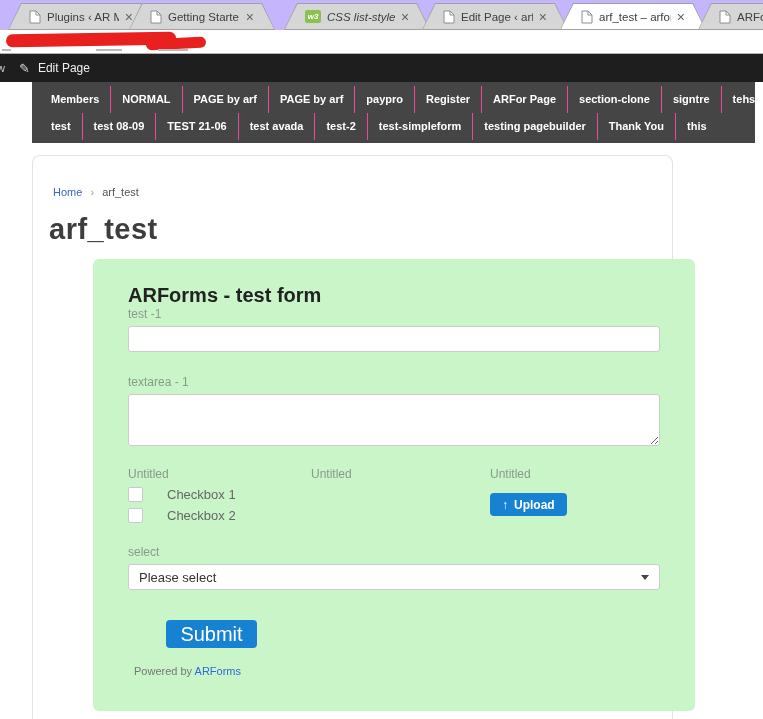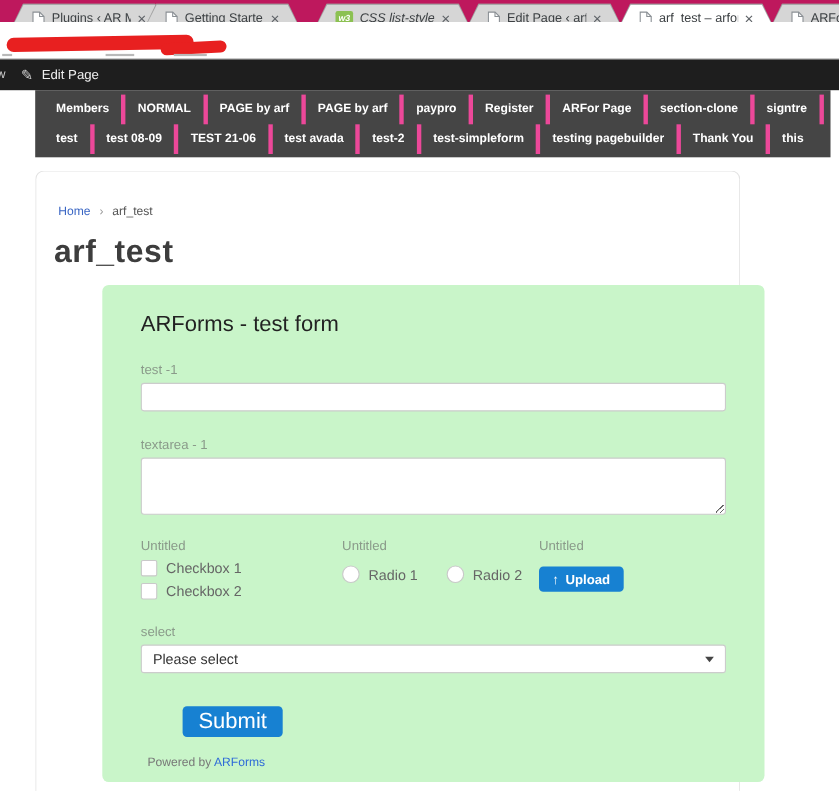--- a/index.html
+++ b/index.html
@@ -1,21 +1,21 @@
 <!DOCTYPE html>
 <html><head>
 <meta charset="utf-8">
 <style>
   * { box-sizing: border-box; margin: 0; padding: 0; }
   html, body { width: 763px; height: 719px; overflow: hidden; background: #fff;
     font-family: "Liberation Sans", sans-serif; }
 
   
-  .tabbar { position: absolute; left: 0; top: 0; width: 763px; height: 20px;
-    background: #be185d; overflow: hidden; }
+  .tabbar { position: absolute; left: 0; top: 0; width: 763px; height: 30px;
+    background: #c4b5fd; overflow: hidden; }
   .tab { position: absolute; top: 3px; height: 27px;
     clip-path: polygon(13px 0, calc(100% - 13px) 0, 100% 100%, 0 100%);
     background: #a0a0a0; }
   .tab-inner { position: absolute; inset: 1px;
     clip-path: polygon(12.5px 0, calc(100% - 12.5px) 0, 100% 100%, 0 100%);
     background: #d6d6d6; display: flex; align-items: center; padding: 0 20px; gap: 6px; }
   .tab.active .tab-inner { background: #ffffff; }
   .tab-title { font-size: 11.5px; color: #3c4043; white-space: nowrap; overflow: hidden;
     max-width: 84px; flex: 1; }
   .tab-close { font-size: 14px; color: #5f6368; line-height: 14px; cursor: pointer; }
@@ -40,48 +40,48 @@
     background: #1e1e1e; display: flex; align-items: center; color: #fff; }
   .adminbar .frag { color: #cfcfcf; font-size: 11px; margin-left: -3px; width: 14px; }
   .adminbar .pencil { color: #d5d5d5; font-size: 13px; margin-left: 8px; }
   .adminbar .label { font-size: 12px; margin-left: 8px; color: #eeeeee; }
 
   
   .navmenu { position: absolute; left: 32px; top: 82px; width: 723px; height: 61px;
     background: #454545; padding: 4px 8px; }
   .nav-row { display: flex; }
   .nav-item { color: #ffffff; font-size: 11px; font-weight: bold; padding: 0 11px;
-    line-height: 27px; white-space: nowrap; border-right: 4px solid #ec4899; cursor: pointer; }
+    line-height: 27px; white-space: nowrap; border-right: 1px solid #ec4899; cursor: pointer; }
   .nav-item:last-child { border-right: none; }
 
   
   .content { position: absolute; left: 32px; top: 155px; width: 641px; height: 564px;
     background: #ffffff; border: 1px solid #e3e3e3; border-bottom: none;
     border-radius: 8px 8px 0 0; padding: 30px 16px 0 16px; }
   .breadcrumb { font-size: 11px; color: #555; padding-left: 4px; }
   .breadcrumb .bc-home { color: #3a66c4; text-decoration: none; cursor: pointer; }
   .breadcrumb .bc-sep { color: #999; margin: 0 5px; }
   .page-h1 { font-size: 29px; font-weight: bold; color: #3d3d3d; margin-top: 15px; letter-spacing: 0.5px; }
 
   
   .form-panel { position: absolute; left: 60px; top: 103px; width: 602px; height: 452px;
     background: #c9f5c9; border-radius: 6px; padding: 25px 35px; }
-  .form-title { font-size: 20px; color: #222; font-weight: normal; margin-bottom: 22px; }
+  .form-title { font-size: 20px; color: #222; font-weight: bold; }
   .f-label { font-size: 12px; color: #8a9a8a; margin-bottom: 5px; }
   .f-input { width: 532px; height: 26px; background: #fff; border: 1px solid #cccccc;
     border-radius: 3px; font-size: 13px; padding: 0 8px; color: #333;
     font-family: "Liberation Sans", sans-serif; margin-bottom: 23px; display: block; }
   .f-textarea { width: 532px; height: 52px; background: #fff; border: 1px solid #cccccc;
     border-radius: 3px; font-size: 13px; padding: 4px 8px; color: #333; resize: both;
     font-family: "Liberation Sans", sans-serif; margin-bottom: 21px; display: block; }
   .f-row { display: flex; margin-bottom: 22px; }
   .col-check { width: 183px; }
   .col-radio { width: 179px; }
   .col-upload { flex: 1; }
-  .opt-line { display: flex; align-items: center; margin-top: 6px; gap: 8px; }
+  .opt-line { display: flex; align-items: center; margin-top: 6px; gap: 24px; }
   .cbox { width: 15px; height: 15px; background: #fff; border: 1px solid #c9c9c9;
     border-radius: 2px; cursor: pointer; flex: 0 0 auto; }
   .rad { width: 16px; height: 16px; background: #fff; border: 1px solid #c9c9c9;
     border-radius: 50%; cursor: pointer; flex: 0 0 auto; }
   .opt-label { font-size: 13px; color: #666; }
   .radio-pair { display: flex; gap: 26px; }
   .upload-btn { margin-top: 7px; background: #1781d2; color: #fff; border: none;
     border-radius: 4px; height: 23px; padding: 0 12px; font-size: 12px; font-weight: bold;
     display: inline-flex; align-items: center; gap: 6px; cursor: pointer;
     font-family: "Liberation Sans", sans-serif; }
@@ -225,30 +225,20 @@
           <span class="cbox"></span>
           <span class="opt-label">Checkbox 1</span>
         </div>
         <div class="opt-line">
           <span class="cbox"></span>
           <span class="opt-label">Checkbox 2</span>
         </div>
       </div>
       <div class="col-radio">
         <div class="f-label">Untitled</div>
-        <div class="radio-pair">
-          <div class="opt-line">
-            <span class="rad"></span>
-            <span class="opt-label">Radio 1</span>
-          </div>
-          <div class="opt-line">
-            <span class="rad"></span>
-            <span class="opt-label">Radio 2</span>
-          </div>
-        </div>
       </div>
       <div class="col-upload">
         <div class="f-label">Untitled</div>
         <button class="upload-btn">
           <span>↑</span>
           <span>Upload</span>
         </button>
       </div>
     </div>
 

